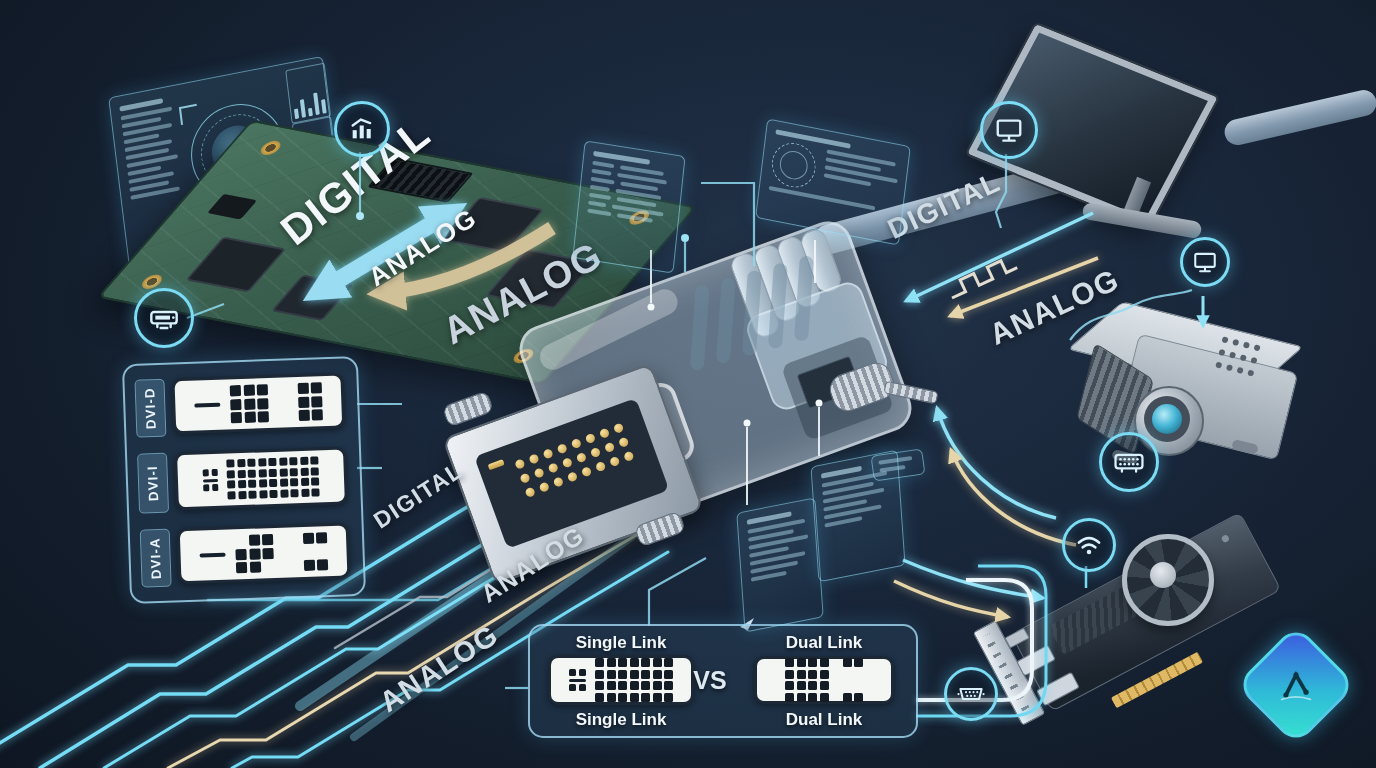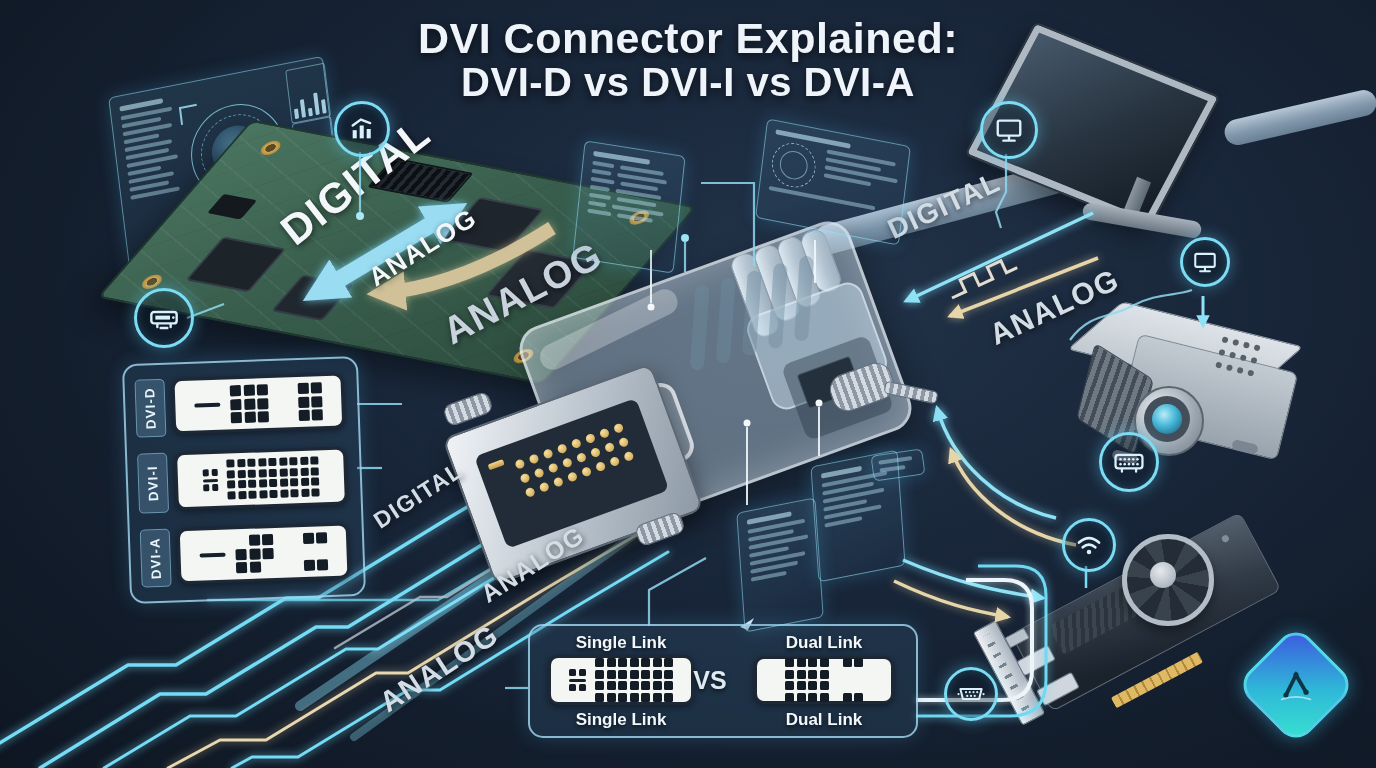--- a/index.html
+++ b/index.html
@@ -317,22 +317,20 @@
       <path d="M 819,407 L 819,456"></path>
     </g>
     <circle cx="360" cy="216" r="4" fill="#aee8f8"></circle>
     <circle cx="685" cy="238" r="4" fill="#9fe6f6"></circle>
     <circle cx="651" cy="307" r="3.5" fill="#f2f7fa"></circle>
     <circle cx="747" cy="423" r="3.5" fill="#f2f7fa"></circle>
     <circle cx="819" cy="403" r="3.5" fill="#f2f7fa"></circle>
     <polygon points="740,627 754,618 748,630" fill="#e8f2f8"></polygon>
   </svg>
 
-  <div class="abs title ni" style="top:14px;font-size:43px;z-index:7;">DVI Connector Explained:</div>
-  <div class="abs title ni" style="top:60px;font-size:40px;z-index:7;">DVI-D vs DVI-I vs DVI-A</div>
 
   <div class="abs siglabel ni" style="left:436px;top:272px;font-size:38px;color:#c8d3dd;transform:rotate(-28deg);z-index:6;">ANALOG</div>
   <div class="abs siglabel ni" style="left:884px;top:190px;font-size:28px;transform:rotate(-25deg);z-index:6;">DIGITAL</div>
   <div class="abs siglabel ni" style="left:985px;top:290px;font-size:30px;transform:rotate(-25deg);z-index:6;">ANALOG</div>
   <div class="abs siglabel ni" style="left:368px;top:482px;font-size:23px;transform:rotate(-33deg);z-index:6;">DIGITAL</div>
   <div class="abs siglabel ni" style="left:474px;top:550px;font-size:25px;transform:rotate(-33deg);z-index:6;">ANALOG</div>
   <div class="abs siglabel ni" style="left:372px;top:652px;font-size:29px;transform:rotate(-33deg);z-index:6;">ANALOG</div>
 
   <div class="abs panelbox" style="left:126px;top:360px;width:232px;height:236px;transform:rotate(-2deg);z-index:6;">
     <div class="abs" style="left:10px;top:14px;width:212px;height:56px;display:flex;gap:7px;">

